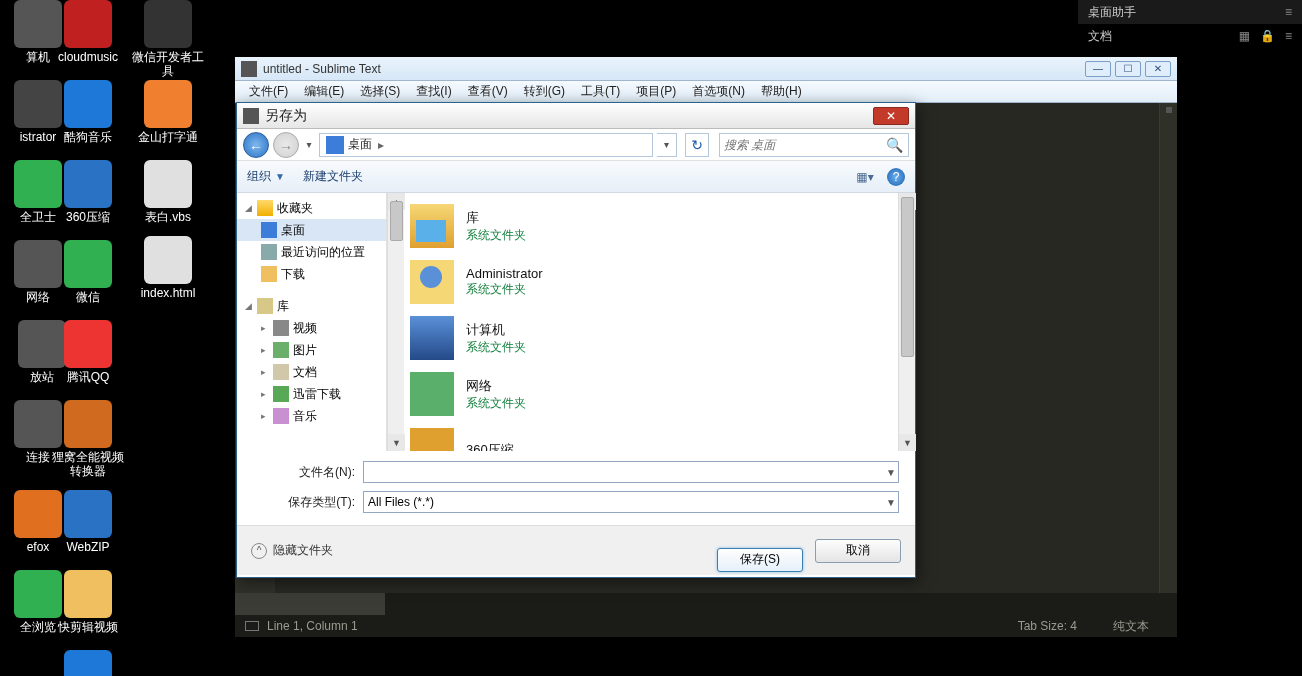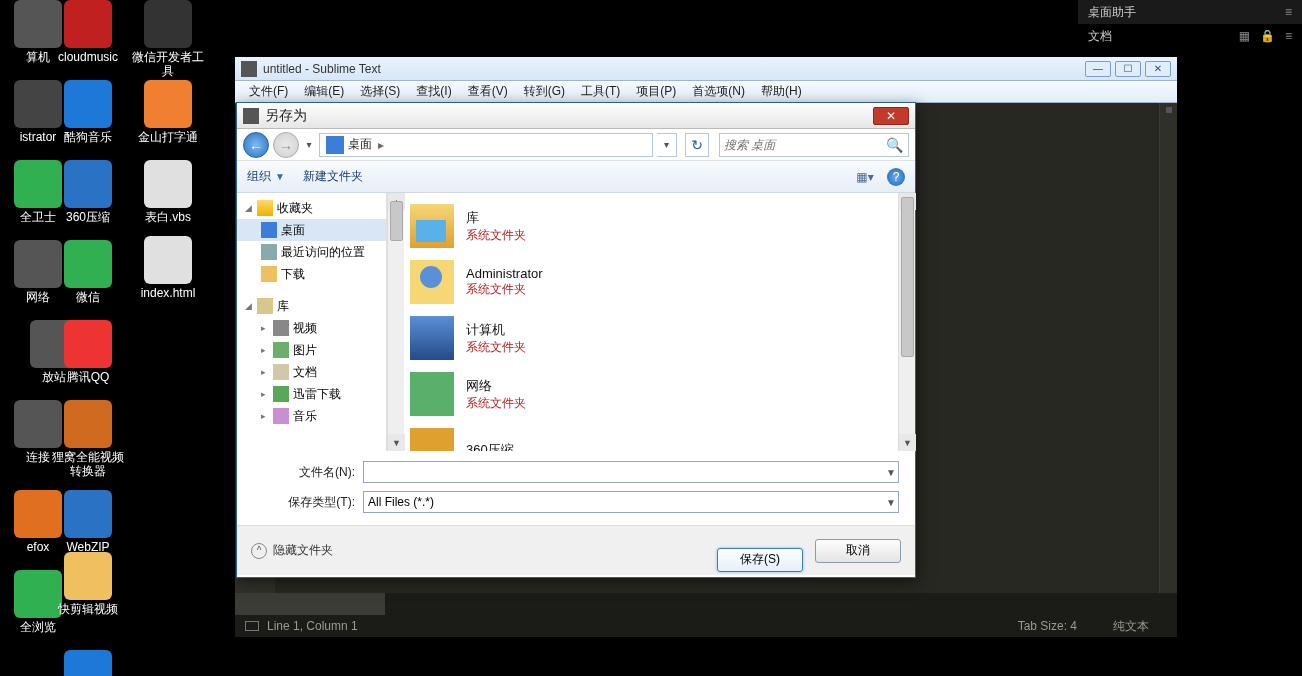--- a/index.html
+++ b/index.html
@@ -89,21 +89,21 @@
 
 .vscroll { width:17px; background:#efefef; border-left:1px solid #ddd; position:relative;}
 .vscroll .thumb { position:absolute; left:2px; top:8px; width:13px; height:40px; background:#c8c8c8; border:1px solid #aaa; border-radius:2px;}
 .vscroll .arU,.vscroll .arD{position:absolute;left:0;width:17px;height:17px;background:#e8e8e8;display:flex;align-items:center;justify-content:center;font-size:9px;color:#555;}
 .vscroll .arU{top:0;} .vscroll .arD{bottom:0;}
 
 .files { flex:1; padding:8px 6px; overflow:hidden;}
 .frow { display:flex; align-items:center; height:50px; margin-bottom:6px; cursor:pointer;}
 .frow .fic { width:44px; height:44px; margin-right:12px;}
 .frow .ftexts .fn { font-size:13px; color:#111;}
-.frow .ftexts .ft { font-size:12px; color:#b91c1c;}
+.frow .ftexts .ft { font-size:12px; color:#15803d;}
 .fic.lib{background:linear-gradient(#f6d775,#e0a030);position:relative;}
 .fic.lib::after{content:"";position:absolute;left:6px;top:16px;width:30px;height:22px;background:#5ab0e8;}
 .fic.user{background:#f6d775;position:relative;}
 .fic.user::after{content:"";position:absolute;left:10px;top:6px;width:22px;height:22px;border-radius:50%;background:#5a90d8;}
 .fic.pc{background:linear-gradient(#5a90d8,#244a88);}
 .fic.net{background:#5ab06a;}
 .fic.zip{background:#e0a030;}
 
 .dlg-form { padding:10px 16px 4px; font-size:12px;}
 .dlg-form .row { display:flex;align-items:center;margin-bottom:8px;}
@@ -164,21 +164,21 @@
       <div class="lbl">网络</div>
     </div>
     <div class="dicon" style="left: 50px; top: 240px;">
       <div class="ibox" style="background:#30b050"></div>
       <div class="lbl">微信</div>
     </div>
     <div class="dicon" style="left: 130px; top: 236px;">
       <div class="ibox" style="background:#e0e0e0"></div>
       <div class="lbl">index.html</div>
     </div>
-    <div class="dicon" style="left: 16px; top: 320px;">
+    <div class="dicon" style="left: 4px; top: 320px;">
       <div class="ibox" style="background:#555"></div>
       <div class="lbl">放站</div>
     </div>
     <div class="dicon" style="left: 50px; top: 320px;">
       <div class="ibox" style="background:#e33"></div>
       <div class="lbl">腾讯QQ</div>
     </div>
     <div class="dicon" style="left: 0px; top: 400px;">
       <div class="ibox" style="background:#555"></div>
       <div class="lbl">连接</div>
@@ -192,21 +192,21 @@
       <div class="lbl">efox</div>
     </div>
     <div class="dicon" style="left: 50px; top: 490px;">
       <div class="ibox" style="background:#2a72c4"></div>
       <div class="lbl">WebZIP</div>
     </div>
     <div class="dicon" style="left: 0px; top: 570px;">
       <div class="ibox" style="background:#30b050"></div>
       <div class="lbl">全浏览</div>
     </div>
-    <div class="dicon" style="left: 50px; top: 552px;">
+    <div class="dicon" style="left: 50px; top: 570px;">
       <div class="ibox" style="background:#f0c060"></div>
       <div class="lbl">快剪辑视频</div>
     </div>
     <div class="dicon" style="left: 50px; top: 650px;">
       <div class="ibox" style="background:#1e78d8"></div>
       <div class="lbl"></div>
     </div>
   </div>
 
 <div class="helper">

